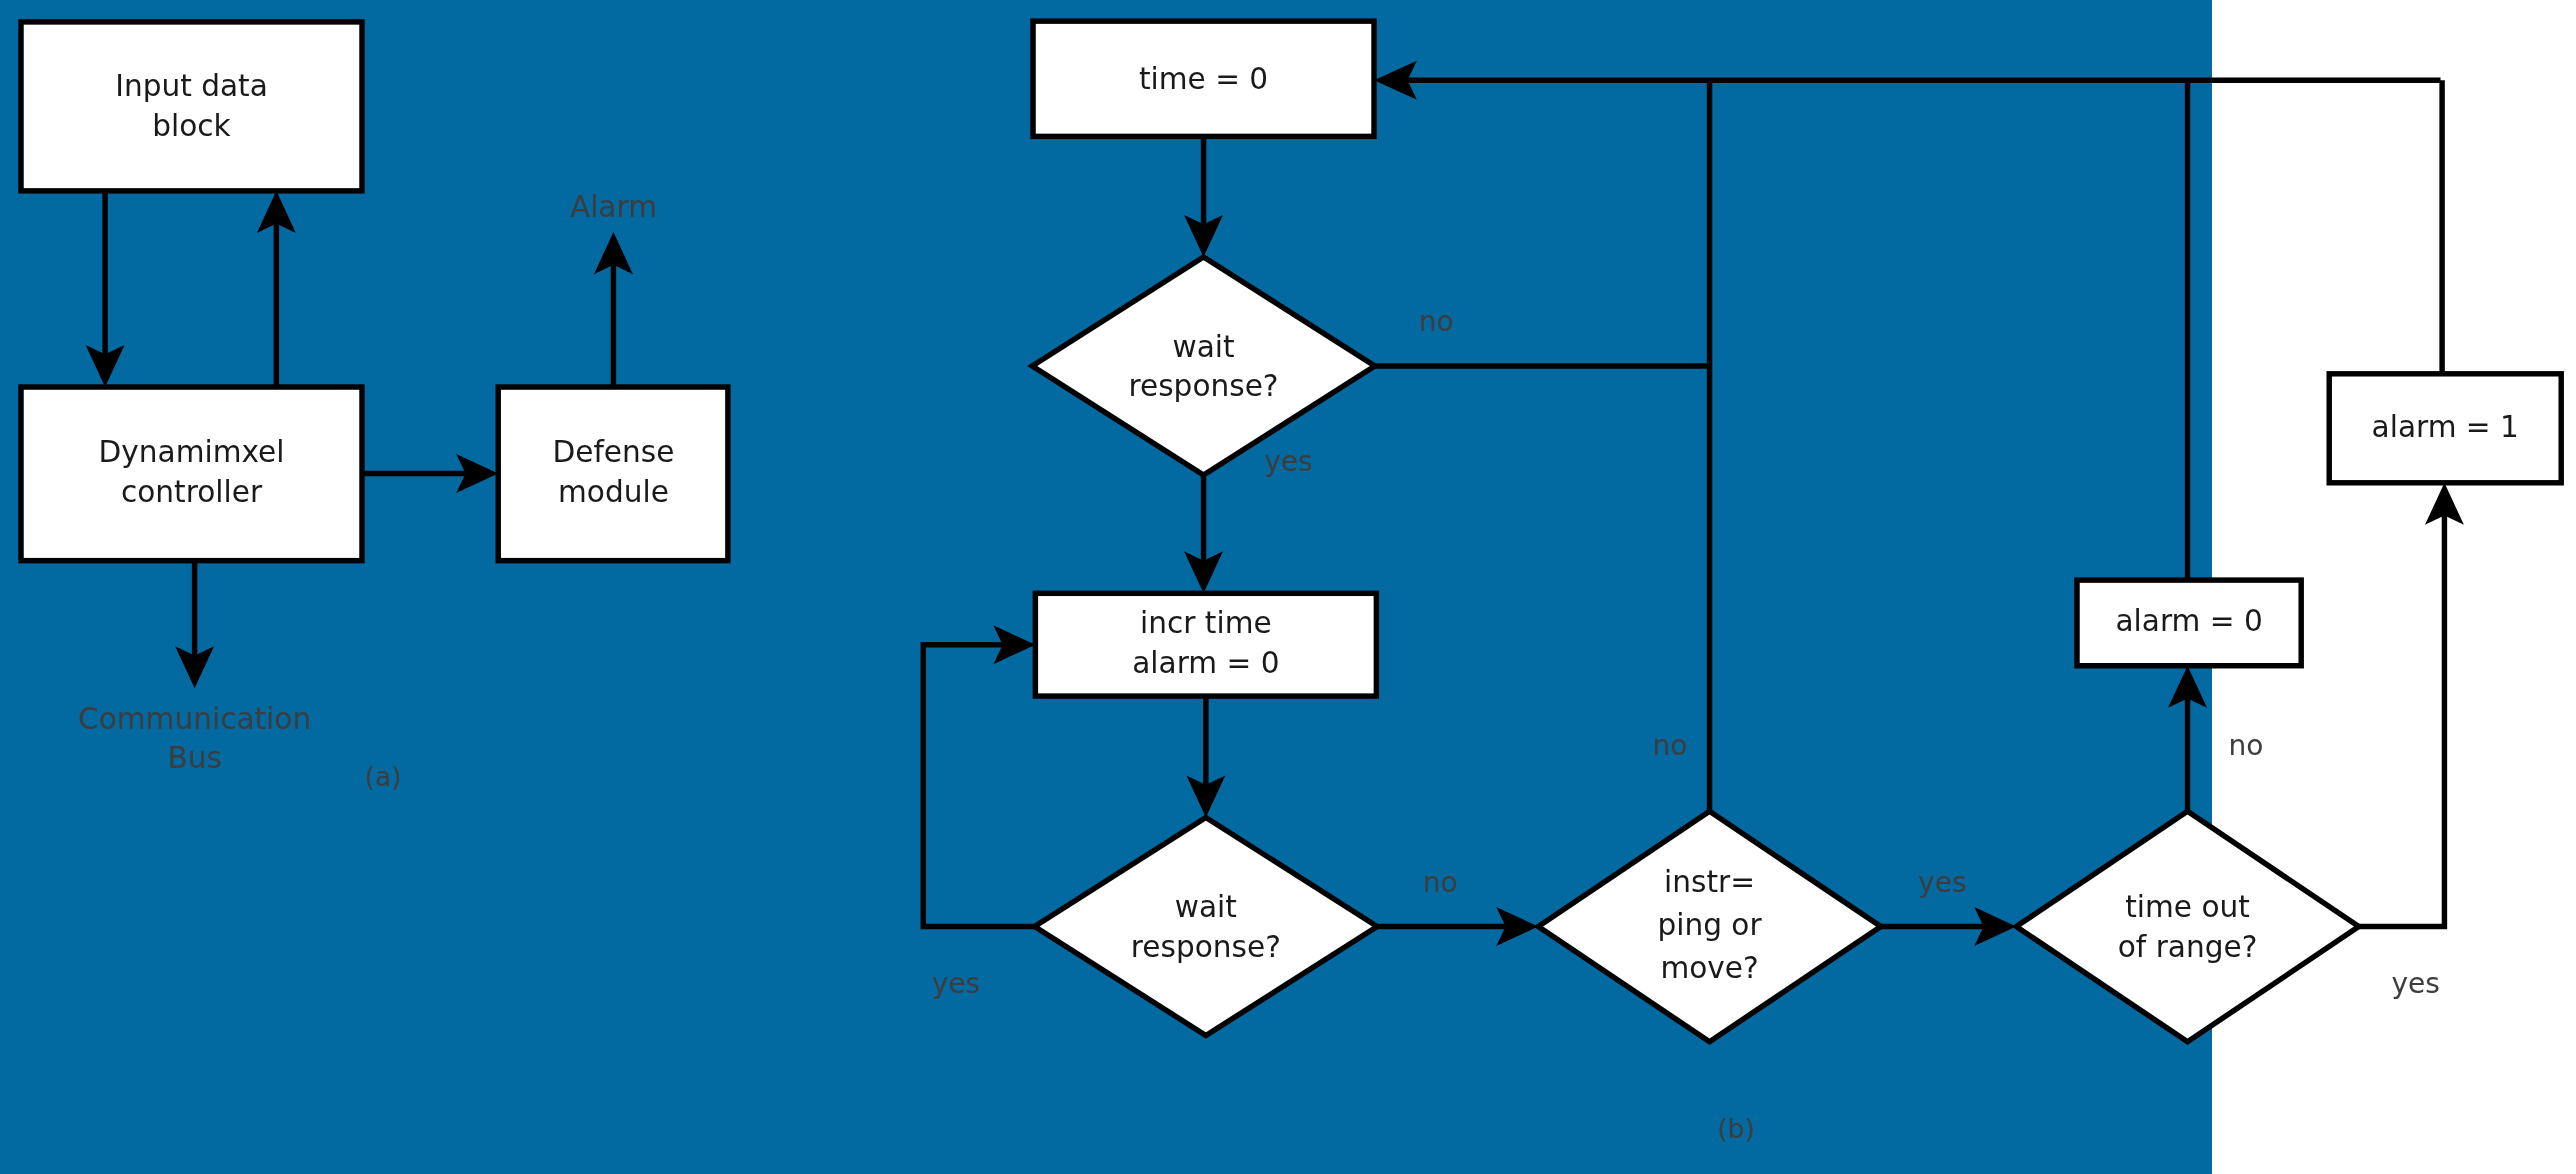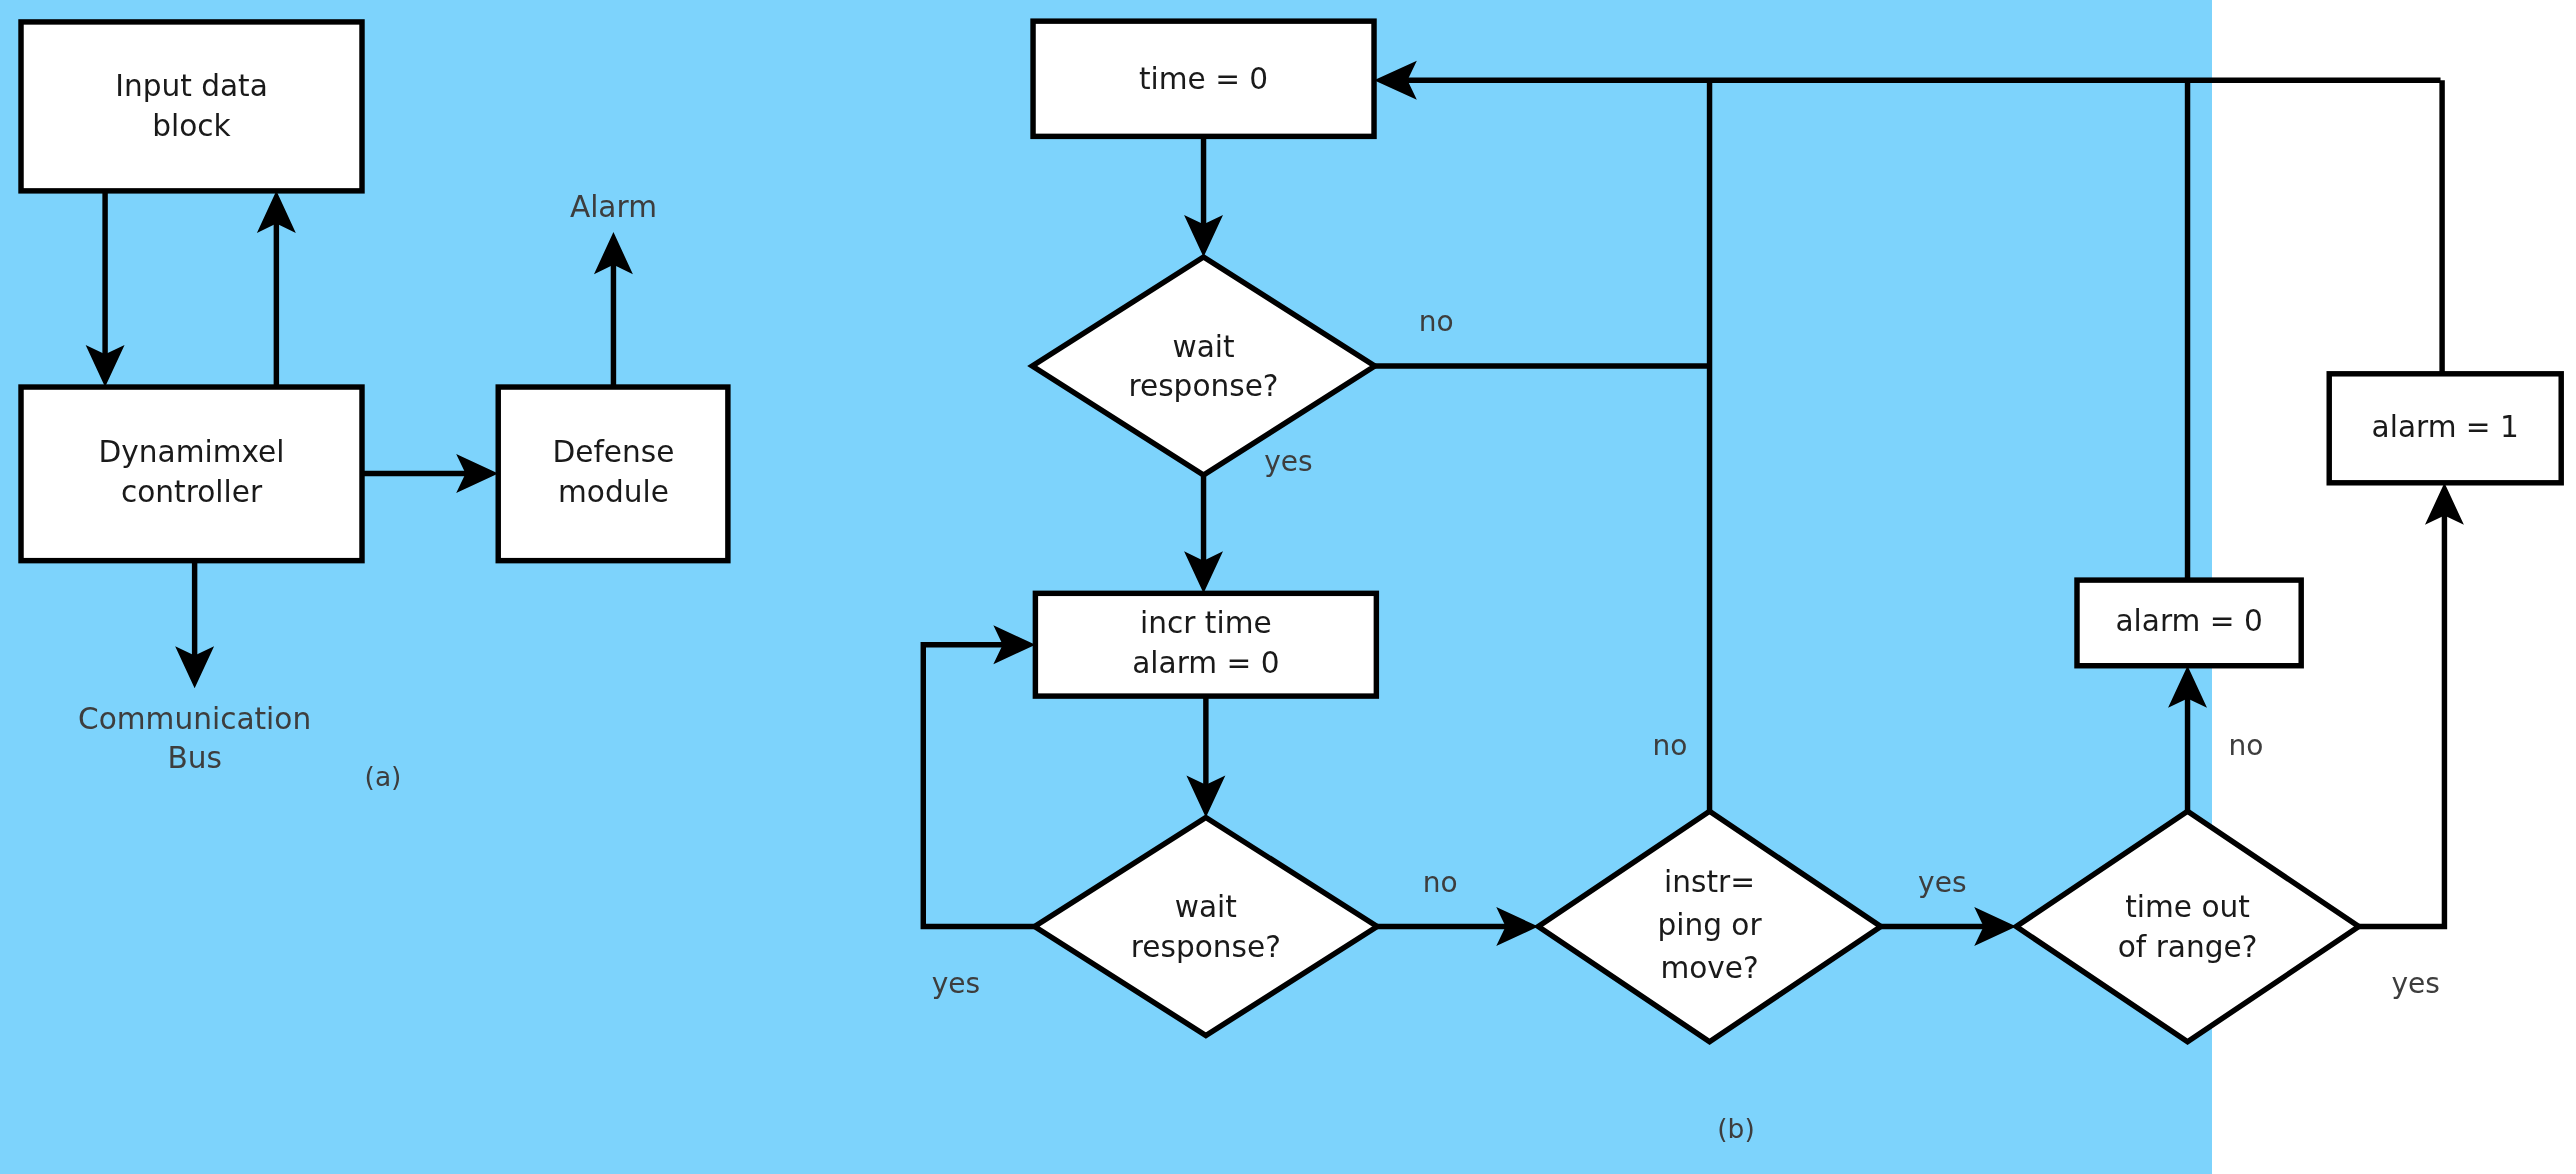--- a/index.html
+++ b/index.html
@@ -1,21 +1,21 @@
 <!DOCTYPE html>
 <html style="font-size:12.5px"><head>
 <meta charset="utf-8">
 <style>
   html,body{margin:0;padding:0;background:#ffffff;}
   body{
     width:2576px;height:1175px;
     font-family:"DejaVu Sans", sans-serif;
     overflow:hidden;
   }
-  #stage{position:relative;width:2212px;height:1175px;background:#7dd3fc;}
+  #stage{position:relative;width:2212px;height:1175px;background:#0369a1;}
   svg#diagram{position:absolute;left:0;top:0;width:2576px;height:1175px;display:block;}
   .node-box{fill:#ffffff;stroke:#000000;stroke-width:7;}
   .node-diamond{fill:#ffffff;stroke:#000000;stroke-width:7;}
   .edge{stroke:#000000;stroke-width:7;fill:none;stroke-linecap:butt;}
   .arrowhead{fill:#000000;stroke:none;}
   text{font-family:"DejaVu Sans", sans-serif;fill:#1a1a1a;}
   .node-label{font-size:38px;text-anchor:middle;dominant-baseline:middle;fill:#1a1a1a;}
   .edge-label{font-size:36px;text-anchor:middle;dominant-baseline:middle;fill:#3d3d3d;}
   .free-label{font-size:38px;text-anchor:middle;dominant-baseline:middle;fill:#3d3d3d;}
   .caption{font-size:34px;text-anchor:middle;dominant-baseline:middle;fill:#3d3d3d;}

